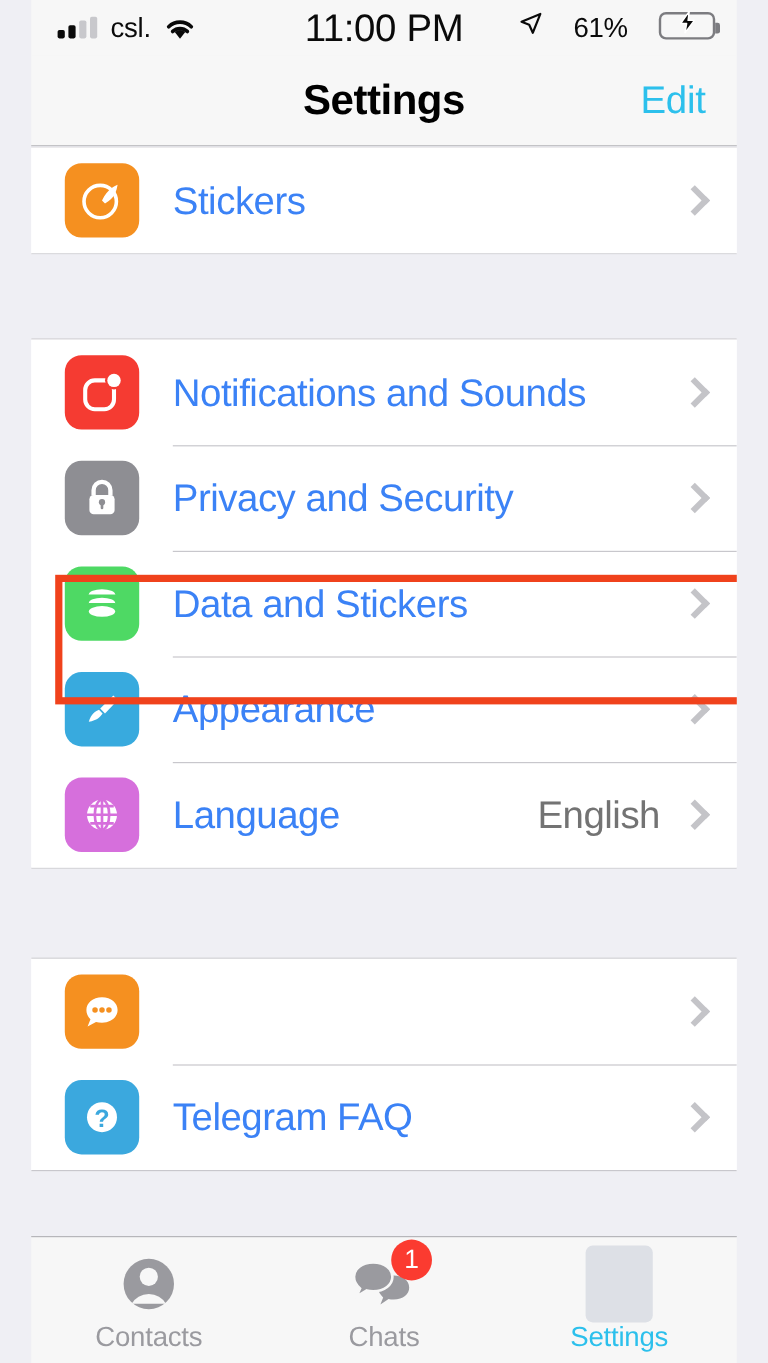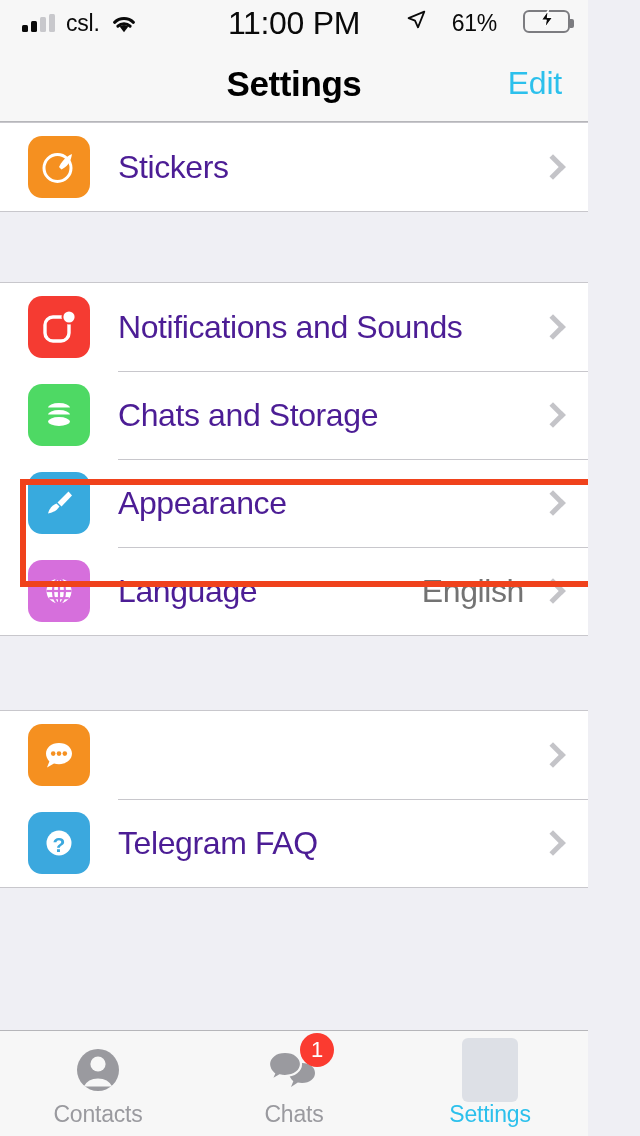--- a/index.html
+++ b/index.html
@@ -8,20 +8,21 @@
     font-family: "Liberation Sans", sans-serif;
     background: #EFEFF4;
     overflow: hidden;
   }
   #screen {
     position: relative;
     width: 588px; height: 1136px;
     background: #EFEFF4;
     display: flex;
     flex-direction: column;
+    margin-left: 26px;
   }
 
   
   .statusbar {
     height: 46px;
     background: #F7F7F7;
     display: flex;
     align-items: center;
     padding: 0 18px 0 22px;
     position: relative;
@@ -100,21 +101,21 @@
     content: ""; position: absolute; left: 118px; right: 0; top: 0;
     height: 1px; background: #C8C7CC;
   }
   .row-icon {
     width: 62px; height: 62px; border-radius: 14px;
     flex: 0 0 auto; position: relative;
     display: flex; align-items: center; justify-content: center;
   }
   .row-label {
     margin-left: 28px;
-    font-size: 32px; color: #4c1d95; letter-spacing: -0.4px;
+    font-size: 32px; color: #3b82f6; letter-spacing: -0.4px;
     white-space: nowrap;
   }
   .row-value {
     margin-left: auto; font-size: 32px; color: #737373; letter-spacing: -0.4px;
   }
   .chev {
     margin-left: auto; margin-right: 26px;
     width: 18px; height: 18px;
     border-right: 5px solid #C4C4C8; border-top: 5px solid #C4C4C8;
     transform: rotate(45deg);
@@ -244,32 +245,44 @@
           <svg width="44" height="44" viewBox="0 0 44 44">
             <rect x="8" y="12" width="24" height="24" rx="8" fill="none" stroke="#FFFFFF" stroke-width="3.4"></rect>
             <circle cx="32" cy="12" r="7.5" fill="#F53B32"></circle>
             <circle cx="32" cy="12" r="5.6" fill="#FFFFFF"></circle>
           </svg>
         </div>
         <div class="row-label">Notifications and Sounds</div>
         <div class="chev"></div>
       </div>
 
+      <div class="row">
+        <div class="row-icon ic-privacy">
+          <svg width="44" height="44" viewBox="0 0 44 44">
+            <path d="M15 20 V15.5 A7 7 0 0 1 29 15.5 V20" fill="none" stroke="#FFFFFF" stroke-width="3.6"></path>
+            <rect x="11.5" y="19.5" width="21" height="16" rx="3.6" fill="#FFFFFF"></rect>
+            <circle cx="22" cy="25.5" r="2.6" fill="#8E8E93"></circle>
+            <rect x="20.9" y="26" width="2.2" height="5.4" rx="1.1" fill="#8E8E93"></rect>
+          </svg>
+        </div>
+        <div class="row-label">Privacy and Security</div>
+        <div class="chev"></div>
+      </div>
 
       <div class="row">
         <div class="row-icon ic-data">
           <svg width="44" height="44" viewBox="0 0 44 44">
             <ellipse cx="22" cy="14.5" rx="11" ry="4.4" fill="#FFFFFF"></ellipse>
             <path d="M11 14.5 v5.2 a11 4.4 0 0 0 22 0 v-5.2" fill="#4ED964"></path>
             <ellipse cx="22" cy="21.5" rx="11" ry="4.4" fill="#FFFFFF"></ellipse>
             <path d="M11 21.5 v5.2 a11 4.4 0 0 0 22 0 v-5.2" fill="#4ED964"></path>
             <ellipse cx="22" cy="28.5" rx="11" ry="4.4" fill="#FFFFFF"></ellipse>
           </svg>
         </div>
-        <div class="row-label">Chats and Storage</div>
+        <div class="row-label">Data and Stickers</div>
         <div class="chev"></div>
       </div>
 
       <div class="row">
         <div class="row-icon ic-appear">
           <svg width="44" height="44" viewBox="0 0 44 44">
             <path d="M31.5 10.5 L20.5 21.5 L24.5 25.5 L35 14.5 Z" fill="#FFFFFF"></path>
             <path d="M19.5 22.5 C16 24 13 26 11 32.5 C18 31 20.5 28.5 22.5 25.5 Z" fill="#FFFFFF"></path>
           </svg>
         </div>

